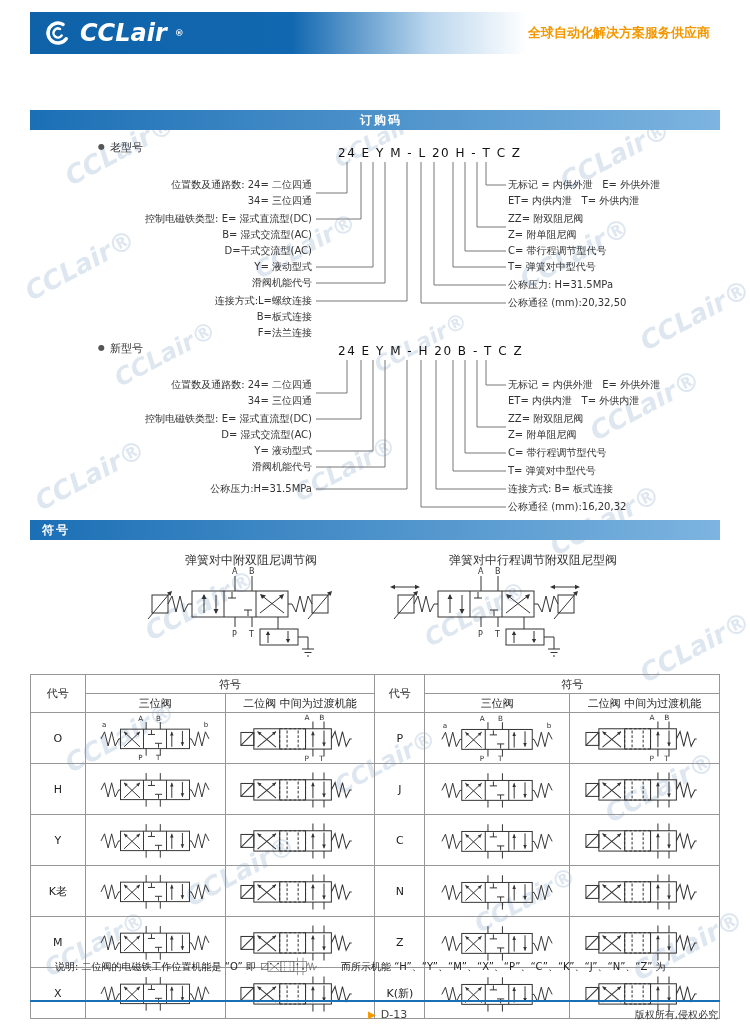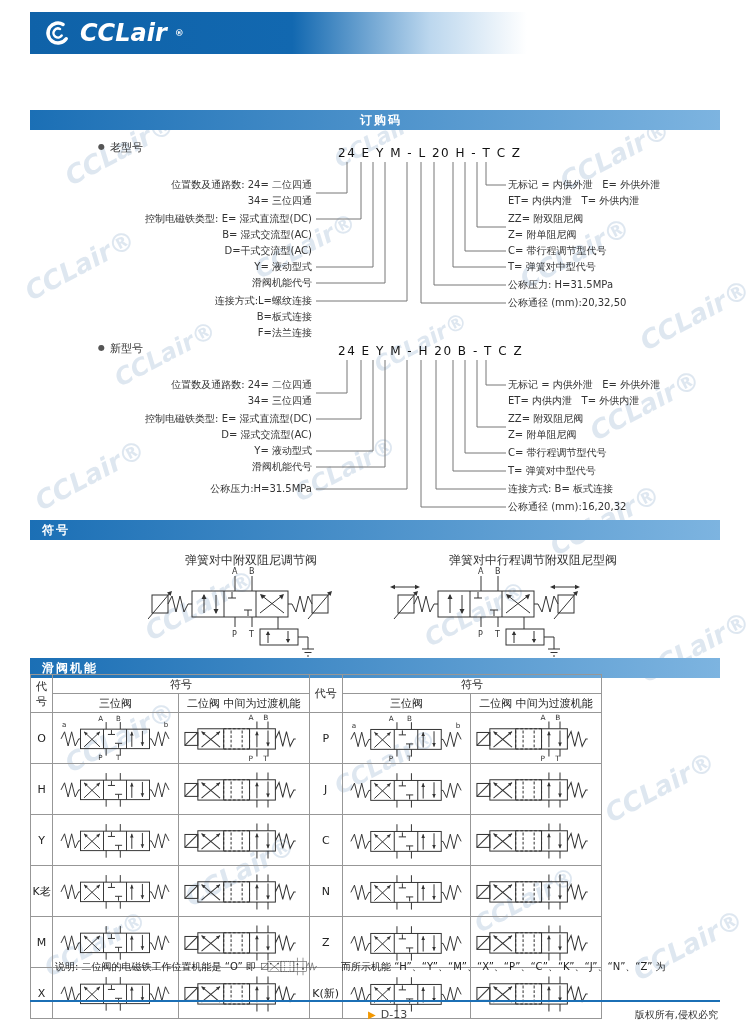--- a/index.html
+++ b/index.html
@@ -24,21 +24,21 @@
   .model{position:absolute;font-size:11px;color:#333;z-index:3;}
   .model .dot{font-size:8px;vertical-align:2px;margin-right:5px;color:#555;}
   .code-line{position:absolute;font-size:12px;letter-spacing:1.5px;color:#111;z-index:3;white-space:pre;}
   .olabel{position:absolute;font-size:10px;color:#333;z-index:3;white-space:pre;line-height:14px;}
   #connectors{position:absolute;left:0;top:0;z-index:2;pointer-events:none;}
   
   .caption{position:absolute;font-size:12px;color:#333;z-index:3;}
   .bigsym{position:absolute;z-index:3;}
   svg text{font-size:8px;fill:#333;stroke:none;font-style:normal;font-weight:normal;}
   
-  table.spool{position:absolute;left:30px;top:674px;width:572px;border-collapse:collapse;z-index:3;}
+  table.spool{position:absolute;left:30px;top:674px;width:690px;border-collapse:collapse;z-index:3;}
   .spool th,.spool td{border:1px solid #979797;text-align:center;color:#222;font-weight:normal;}
   .spool thead th{height:19px;font-size:11px;}
   .spool tbody tr{height:40px;}
   .spool td.code{font-size:11px;}
   .spool td.sym{padding:1px;}
   .spool td.sym svg{display:block;margin:0 auto;}
   
   .note{position:absolute;left:40px;top:954px;width:678px;font-size:10px;color:#222;z-index:3;line-height:1.7;}
   .note .seg{vertical-align:middle;margin-left:15px;}
   .note svg{vertical-align:middle;margin:0 4px;}
@@ -56,25 +56,25 @@
 
   <div class="band">
     <div class="brand">
       <svg width="28" height="28" viewBox="0 0 28 28">
         <circle cx="14" cy="14" r="10" fill="none" stroke="#fff" stroke-width="3.5" stroke-dasharray="46 17" transform="rotate(35 14 14)" stroke-linecap="round"></circle>
         <circle cx="14" cy="14" r="4.5" fill="none" stroke="#fff" stroke-width="2.5" stroke-dasharray="20 9" transform="rotate(35 14 14)" stroke-linecap="round"></circle>
       </svg>
       <span>CCLair</span>
         <sup>®</sup>
     </div>
+    <div class="tagline">全球自动化解决方案服务供应商</div>
   </div>
 
   <div class="section-bar" style="top:110px;text-align:center;">订购码</div>
   <div class="section-bar" style="top:520px;">符号</div>
-  <div class="section-bar" style="top:658px;">滑阀机能</div>
 
   <div class="model" style="left:98px;top:140px;">
     <span class="dot">●</span><span>老型号</span>
   </div>
   <div class="code-line" style="left:338px;top:146px;">24 E Y M - L 20 H - T C Z</div>
 
   <div class="model" style="left:98px;top:341px;">
     <span class="dot">●</span><span>新型号</span>
   </div>
   <div class="code-line" style="left:338px;top:344px;">24 E Y M - H 20 B - T C Z</div>

